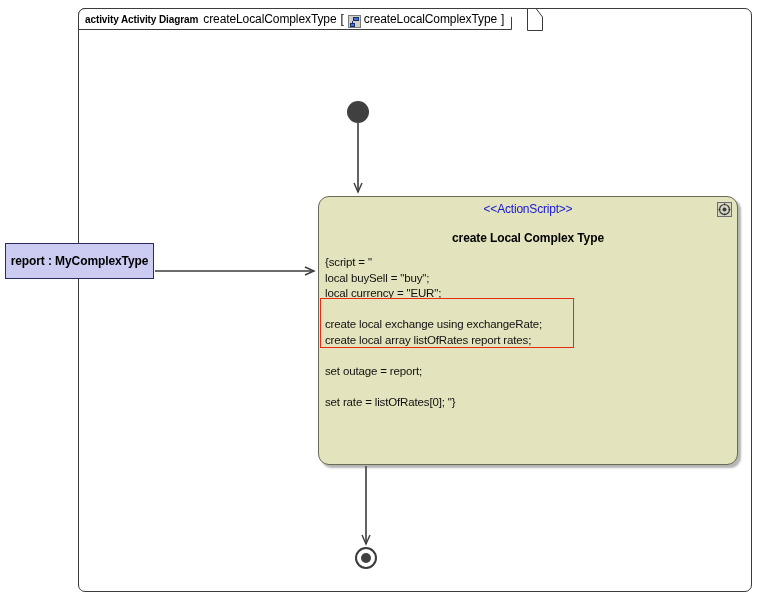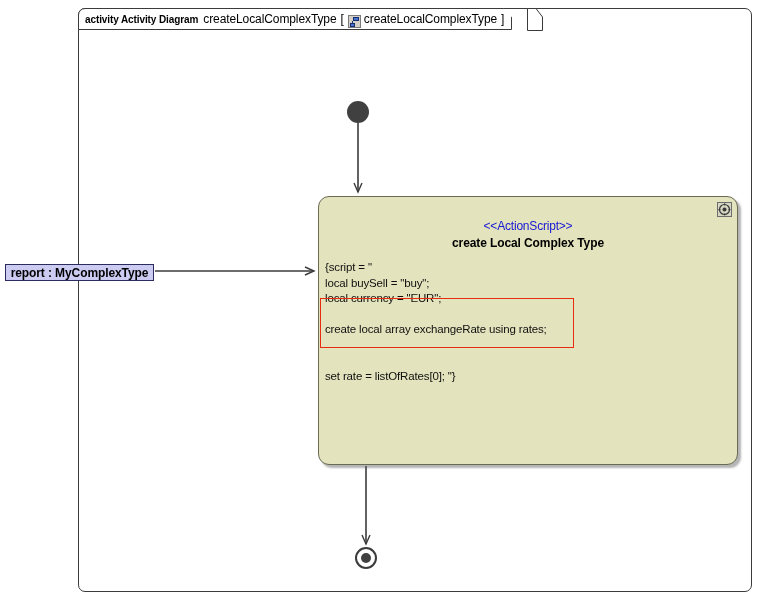--- a/index.html
+++ b/index.html
@@ -125,29 +125,29 @@
     border: 1px solid #6a6a55;
     border-radius: 11px;
     box-sizing: border-box;
     box-shadow: 3px 3px 2px rgba(90,90,90,0.45);
     overflow: hidden;
   }
   .action-stereotype {
     text-align: center;
     color: #1616d6;
     font-size: 12px;
-    margin-top: 22px;
+    margin-top: 5px;
     letter-spacing: -0.2px;
   }
   .action-title {
     text-align: center;
     color: #000000;
     font-size: 12px;
     font-weight: bold;
-    margin-top: 3px;
+    margin-top: 15px;
     letter-spacing: -0.1px;
   }
   .action-body {
     margin-top: 10px;
     padding: 0 0 0 6px;
     font-size: 11.5px;
     color: #101010;
     line-height: 15.6px;
     letter-spacing: -0.15px;
   }
@@ -171,22 +171,22 @@
     width: 15px; height: 15px;
     border: 1px solid #6d6d6d;
     background: #d6d6c2;
     box-sizing: border-box;
   }
   .action-badge svg { display:block; }
 
   
   .object-node {
     position: absolute;
-    left: 5px; top: 264px;
-    width: 149px; height: 17px;
+    left: 5px; top: 243px;
+    width: 149px; height: 36px;
     background: #ccccf2;
     border: 1px solid #2b2b5e;
     box-sizing: border-box;
     display: flex;
     align-items: center;
     justify-content: center;
   }
   .object-node span {
     font-size: 12px;
     font-weight: bold;
@@ -257,22 +257,24 @@
         <rect x="10.4" y="6" width="2" height="1.2" fill="#3a3a3a"></rect>
       </svg>
     </div>
     <div class="action-stereotype">&lt;&lt;ActionScript&gt;&gt;</div>
     <div class="action-title">create Local Complex Type</div>
     <div class="action-body" id="script-body">
         <div class="script-line">{script = "</div>
         <div class="script-line">local buySell = "buy";</div>
         <div class="script-line">local currency = "EUR";</div>
         <div class="script-blank"></div>
-        <div class="script-line">create local array exchangeRate using rates;</div>
+        <div class="script-line">create local exchange using exchangeRate;</div>
+        <div class="script-line">create local array listOfRates report rates;</div>
         <div class="script-blank"></div>
+        <div class="script-line">set outage = report;</div>
         <div class="script-blank"></div>
         <div class="script-line">set rate = listOfRates[0]; "}</div>
       </div>
   </div>
 
   <div class="hl-box"></div>
 
   <div class="final-node"></div>
 
 </div>

